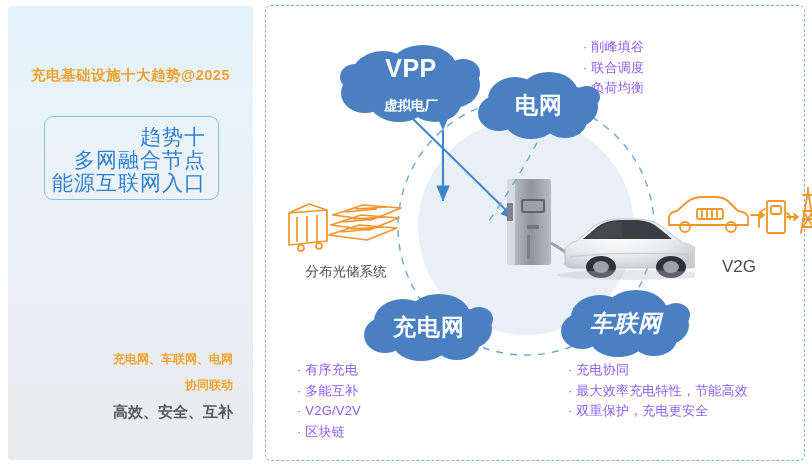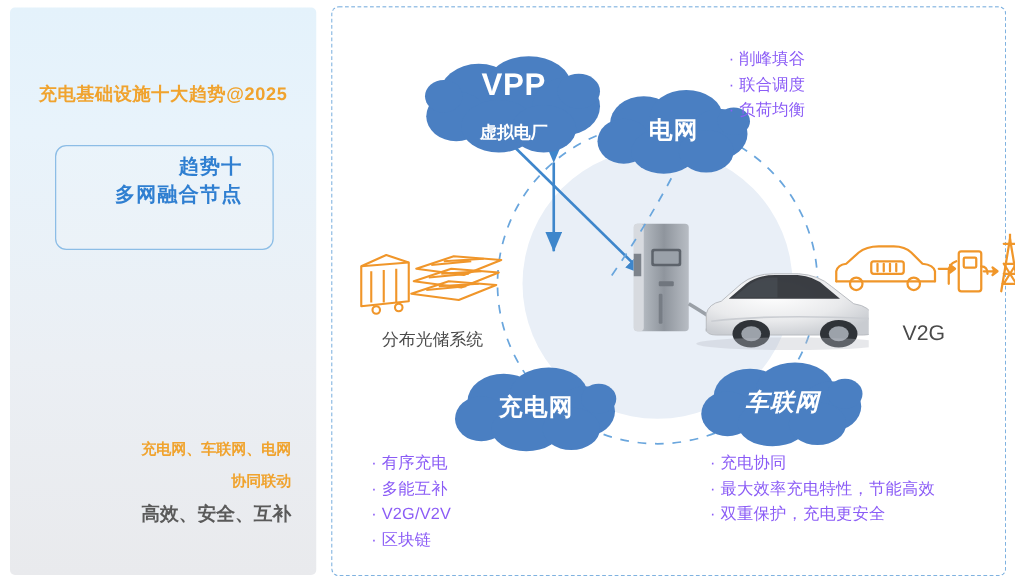--- a/index.html
+++ b/index.html
@@ -25,22 +25,22 @@
     font-size:14.5px;font-weight:bold;
     letter-spacing:.5px;
     white-space:nowrap;
   }
   .trend-box{
     position:absolute;left:36px;top:110px;width:173px;height:82px;
     border:1px solid #8cbde6;border-radius:9px;
     background:rgba(255,255,255,0.12);
   }
   .trend-box .tl{
-    position:absolute;right:24px;
-    color:#2f7fd1;font-weight:bold;font-size:16px;
+    position:absolute;right:12px;
+    color:#2f7fd1;font-weight:normal;font-size:21px;
     letter-spacing:1px;white-space:nowrap;
   }
   .trend-box .tl1{top:6px;}
   .trend-box .tl2{top:29px;margin-left:13px;}
   .trend-box .tl3{top:52px;}
 
   .foot-block{
     position:absolute;left:0;top:340px;width:245px;
     text-align:right;padding-right:20px;box-sizing:border-box;
   }
@@ -59,21 +59,21 @@
 
   
   .cloud{position:absolute;}
   .cloud .cl-label{
     position:absolute;left:0;top:0;width:100%;height:100%;
     display:flex;flex-direction:column;align-items:center;justify-content:center;
     color:#ffffff;font-weight:bold;pointer-events:none;
   }
   .cl-main{font-size:25px;line-height:26px;letter-spacing:.5px;}
   .cl-sub{font-size:13.5px;line-height:16px;margin-top:17px;}
-  .cl-one{font-size:19px;line-height:20px;letter-spacing:1px;}
+  .cl-one{font-size:23px;line-height:20px;letter-spacing:1px;}
 
   
   .bullets{position:absolute;color:#8b5cf6;font-size:13px;line-height:20.5px;white-space:nowrap;}
   .bullets div{letter-spacing:.2px;}
 
   
   .icon-label{position:absolute;color:#4a4a4a;font-size:13.5px;white-space:nowrap;}
   .v2g-label{position:absolute;color:#4a4a4a;font-size:17px;white-space:nowrap;}
 </style>
 </head>
@@ -81,20 +81,21 @@
 
 <div id="stage">
 
   <div class="left-panel">
 
     <div class="brand-line">充电基础设施十大趋势@2025</div>
 
     <div class="trend-box">
       <div class="tl tl1">趋势十</div>
       <div class="tl tl2">多网融合节点</div>
+      <div class="tl tl3">能源互联网入口</div>
     </div>
 
     <div class="foot-block">
       <div class="foot-l1">充电网、车联网、电网</div>
       <div class="foot-l2">协同联动</div>
       <div class="foot-l3">高效、安全、互补</div>
     </div>
   </div>
 
   <div class="right-panel"></div>

